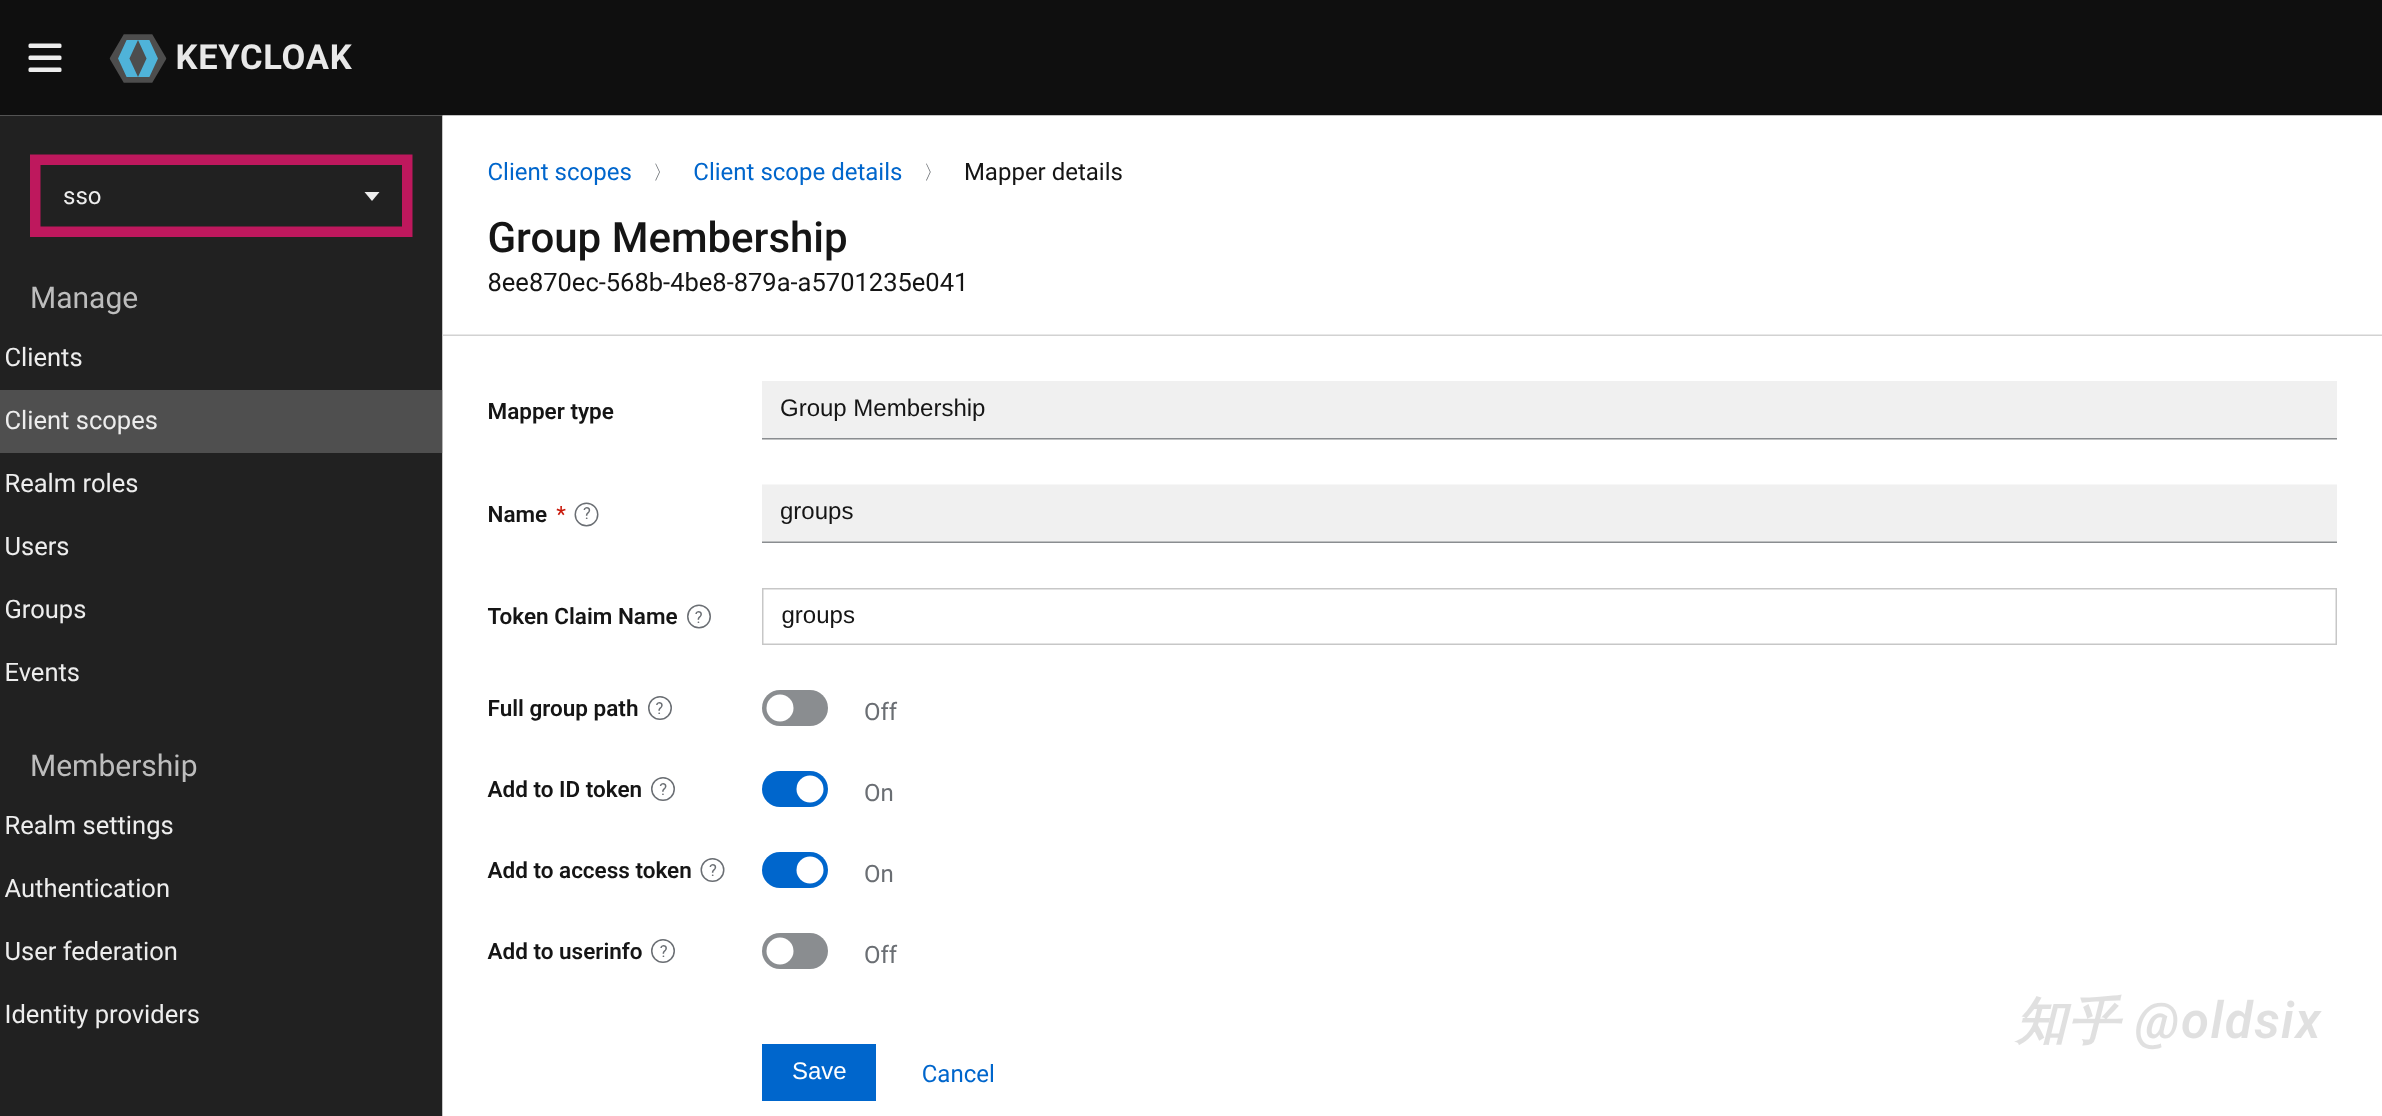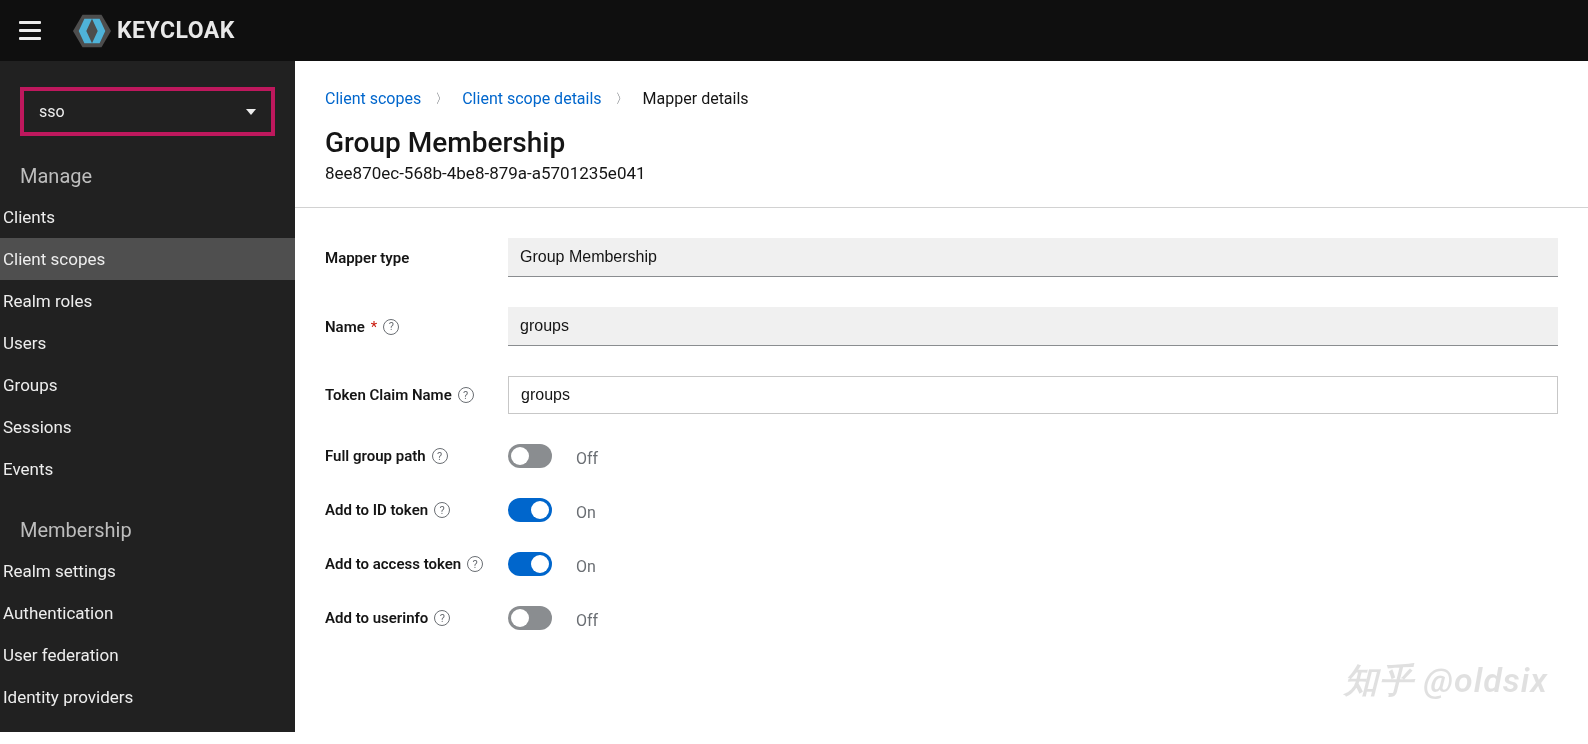--- a/index.html
+++ b/index.html
@@ -1,27 +1,27 @@
 <!DOCTYPE html>
 <html><head>
 <meta charset="utf-8">
 <style>
 * { box-sizing: border-box; margin: 0; padding: 0; }
 body { font-family: -apple-system, BlinkMacSystemFont, "Segoe UI", Roboto, Helvetica, Arial, sans-serif; background: #fff; color: #151515; width: 1588px; height: 744px; overflow: hidden; }
 
-.header { height: 61px; background: #0f0f0f; display: flex; align-items: center; padding: 0 12px; }
+.header { height: 77px; background: #0f0f0f; display: flex; align-items: center; padding: 0 12px; }
 .hamburger { width: 36px; height: 36px; display: flex; flex-direction: column; justify-content: center; align-items: center; gap: 5px; cursor: pointer; margin-right: 25px; }
 .hamburger span { display: block; width: 22px; height: 3px; background: #ededed; border-radius: 1px; }
 .logo { display: flex; align-items: center; gap: 6px; }
 .logo-icon { width: 38px; height: 34px; }
 .logo-text { color: #e8e8e8; font-size: 23px; font-weight: 700; letter-spacing: 0.5px; }
 
 .layout { display: flex; height: calc(744px - 73px); }
 .sidebar { width: 295px; background: #212121; color: #ededed; display: flex; flex-direction: column; }
-.realm-select { margin: 26px 20px 0 20px; border: 4px solid #be185d; padding: 11px 15px; display: flex; align-items: center; justify-content: space-between; cursor: pointer; font-size: 16px; }
+.realm-select { margin: 26px 20px 0 20px; border: 7px solid #be185d; padding: 11px 15px; display: flex; align-items: center; justify-content: space-between; cursor: pointer; font-size: 16px; }
 .realm-select .caret { width: 0; height: 0; border-left: 5px solid transparent; border-right: 5px solid transparent; border-top: 6px solid #ededed; }
 
 .section-label { font-size: 20px; color: #bdbdbd; padding: 0 20px; margin-top: 28px; margin-bottom: 8px; }
 .nav-item { padding: 11px 3px; font-size: 17px; cursor: pointer; color: #ededed; }
 .nav-item.active { background: #4f4f4f; }
 
 .main { flex: 1; background: #fff; overflow: auto; }
 .content { padding: 28px 0 0 0; }
 .breadcrumb { display: flex; align-items: center; gap: 14px; padding: 0 30px; font-size: 16px; }
 .breadcrumb .crumb-link { color: #06c; cursor: pointer; }
@@ -82,21 +82,20 @@
       <span>sso</span>
       <span class="caret"></span>
     </div>
 
     <div class="section-label">Manage</div>
     <div class="nav-item">Clients</div>
     <div class="nav-item active">Client scopes</div>
     <div class="nav-item">Realm roles</div>
     <div class="nav-item">Users</div>
     <div class="nav-item">Groups</div>
-    <div class="nav-item">Sessions</div>
     <div class="nav-item">Events</div>
 
     <div class="section-label">Membership</div>
     <div class="nav-item">Realm settings</div>
     <div class="nav-item">Authentication</div>
     <div class="nav-item">User federation</div>
     <div class="nav-item">Identity providers</div>
   </div>
 
   <div class="main">
@@ -190,19 +189,23 @@
             <span class="help-icon">?</span>
           </div>
           <div class="form-control toggle-wrap">
             <div class="toggle off">
                 <div class="knob"></div>
               </div>
             <span class="toggle-state">Off</span>
           </div>
         </div>
 
+        <div class="form-actions">
+          <button class="btn-primary">Save</button>
+          <span class="btn-link">Cancel</span>
+        </div>
 
       </div>
     </div>
   </div>
 </div>
 
 <div class="watermark">知乎 @oldsix</div>
 
 </body></html>

